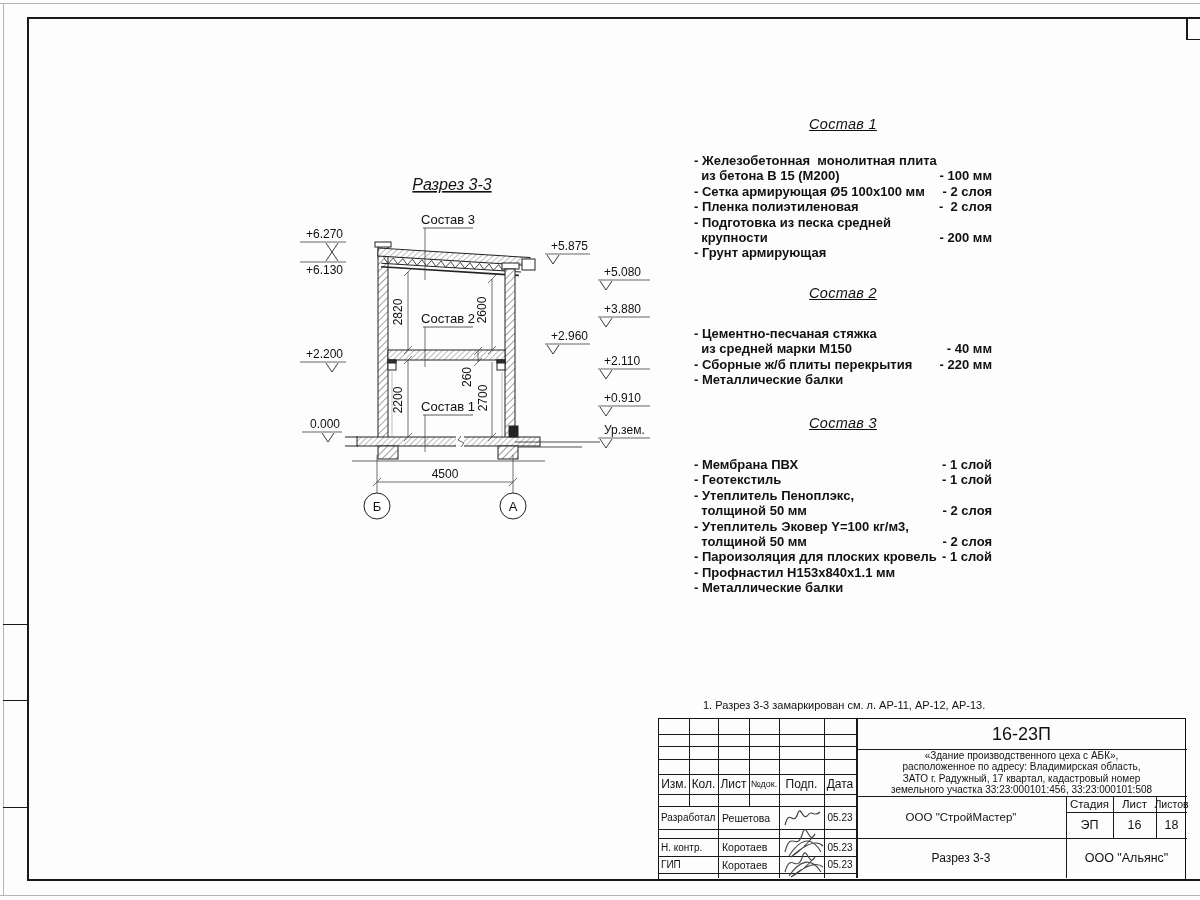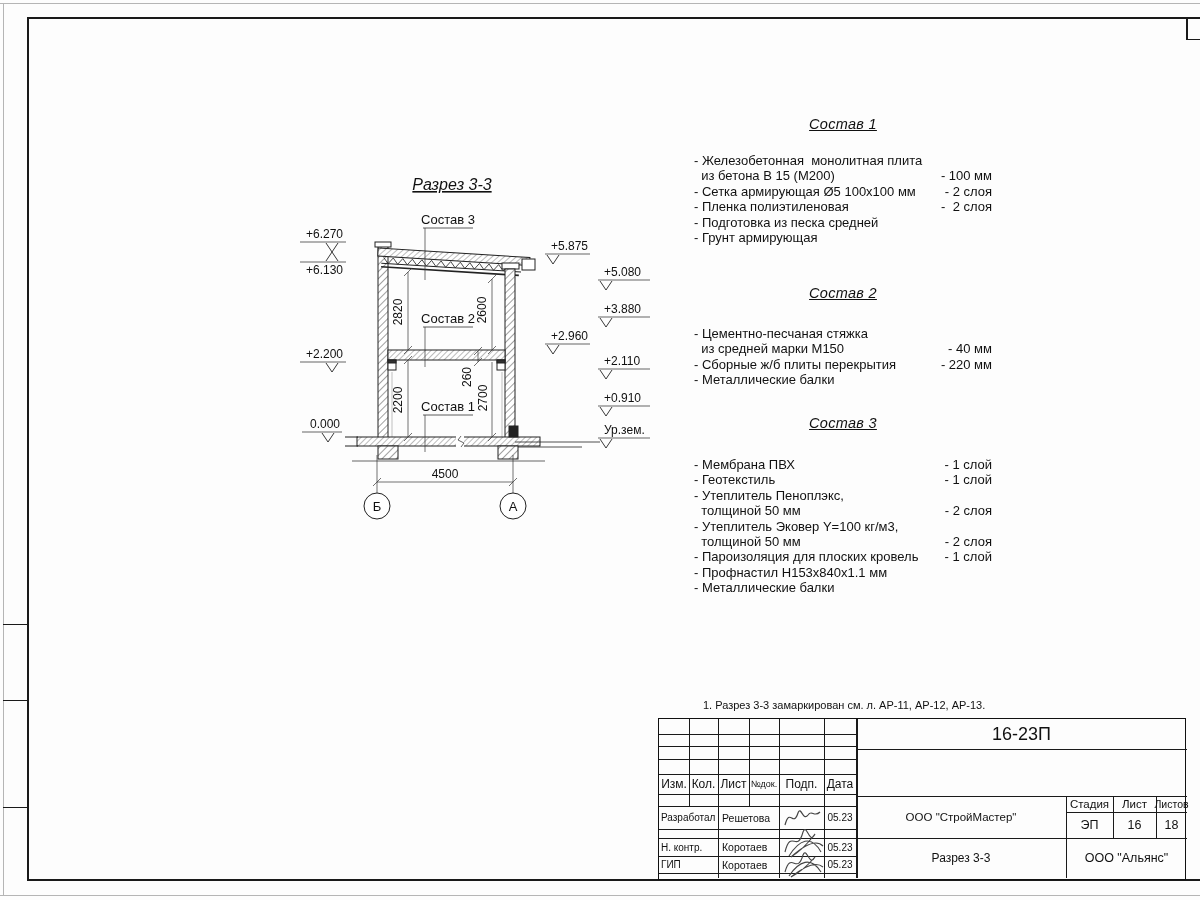--- a/index.html
+++ b/index.html
@@ -8,21 +8,21 @@
     font-family:"Liberation Sans", sans-serif;color:#111;overflow:hidden;
   }
   .ln{position:absolute;background:#1a1a1a;}
   .lng{position:absolute;background:#b5b5b5;}
   .abs{position:absolute;}
   .comp{position:absolute;width:298px;}
   .comp-title{
     text-align:center;font-size:14.5px;font-style:italic;
     text-decoration:underline;letter-spacing:0.3px;
   }
-  .comp-lines{margin-top:0;}
+  .comp-lines{margin-top:0;font-weight:bold;}
   .cline{display:flex;font-size:13px;line-height:15.4px;white-space:pre;}
   .cline .t{white-space:pre;}
   .cline .v{margin-left:auto;white-space:pre;}
   .note{position:absolute;font-size:11px;}
   .tb{position:absolute;left:658px;top:718px;width:528px;height:162px;
       border:1.6px solid #111;box-sizing:border-box;}
   .tb .cell{position:absolute;display:flex;align-items:center;justify-content:center;
       text-align:center;box-sizing:border-box;}
   .tb .cell.left{justify-content:flex-start;text-align:center;}
   .sig{position:absolute;z-index:3;}
@@ -207,20 +207,24 @@
     </div>
       <div class="cline">
       <span class="t">- Пленка полиэтиленовая</span>
       <span class="v">-  2 слоя</span>
     </div>
       <div class="cline">
       <span class="t">- Подготовка из песка средней</span>
       <span class="v"></span>
     </div>
       <div class="cline">
+      <span class="t">  крупности</span>
+      <span class="v">- 200 мм</span>
+    </div>
+      <div class="cline">
       <span class="t">- Грунт армирующая</span>
       <span class="v"></span>
     </div>
     </div>
 </div>
 
 <div class="comp" style="left:694px;top:285px;">
   <div class="comp-title">Состав 2</div>
   <div class="comp-lines" style="margin-top:25px;">
       <div class="cline">
@@ -337,20 +341,24 @@
     <path d="M4,20 C9,2 12,23 17,8 C20,0 22,17 27,10 C31,4 33,13 39,7" fill="none" stroke="#444" stroke-width="1.2"></path>
   </svg>
   <svg class="sig" style="left:118px;top:105px;" width="52" height="38" viewBox="0 0 52 38">
     <path d="M8,28 C14,4 20,30 26,8 C30,-2 32,22 38,10 C32,18 22,28 14,33 C24,24 38,14 46,22 M12,32 C22,16 34,10 44,28" fill="none" stroke="#444" stroke-width="1.1"></path>
   </svg>
   <svg class="sig" style="left:118px;top:129px;" width="52" height="34" viewBox="0 0 52 34">
     <path d="M8,24 C14,2 20,28 26,7 C30,-2 32,20 38,9 C32,16 22,25 14,29 C24,21 38,12 46,19 M12,28 C22,13 34,8 44,24" fill="none" stroke="#444" stroke-width="1.1"></path>
   </svg>
 
   <div class="cell" style="left:197px;top:0;width:331px;height:30px;font-size:18px;">16-23П</div>
+  <div class="cell" style="left:197px;top:30px;width:331px;height:47px;font-size:10px;line-height:11.4px;white-space:pre-line;">«Здание производственного цеха с АБК»,
+расположенное по адресу: Владимирская область,
+ЗАТО г. Радужный, 17 квартал, кадастровый номер
+земельного участка 33:23:000101:456, 33:23:000101:508</div>
   <div class="cell" style="left:197px;top:77px;width:210px;height:42px;font-size:11.5px;">ООО "СтройМастер"</div>
   <div class="cell" style="left:407px;top:77px;width:47px;height:16px;font-size:11.5px;">Стадия</div>
   <div class="cell" style="left:454px;top:77px;width:43px;height:16px;font-size:11.5px;">Лист</div>
   <div class="cell" style="left:497px;top:77px;width:31px;height:16px;font-size:10.5px;">Листов</div>
   <div class="cell" style="left:407px;top:93px;width:47px;height:26px;font-size:12.5px;">ЭП</div>
   <div class="cell" style="left:454px;top:93px;width:43px;height:26px;font-size:12.5px;">16</div>
   <div class="cell" style="left:497px;top:93px;width:31px;height:26px;font-size:12.5px;">18</div>
   <div class="cell" style="left:197px;top:119px;width:210px;height:40px;font-size:12px;">Разрез 3-3</div>
   <div class="cell" style="left:407px;top:119px;width:121px;height:40px;font-size:12.5px;">ООО "Альянс"</div>
 </div>

